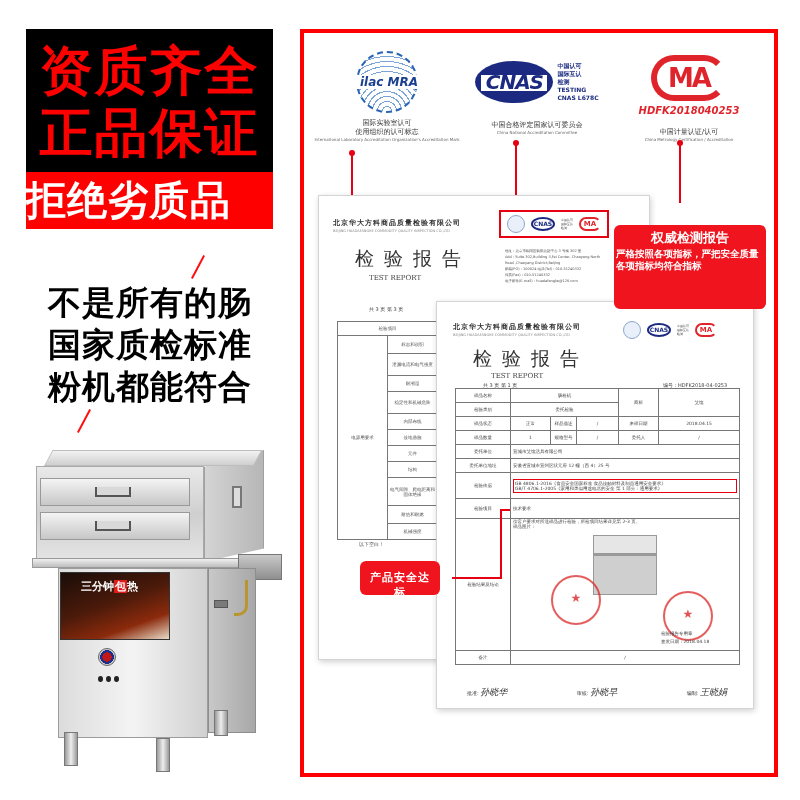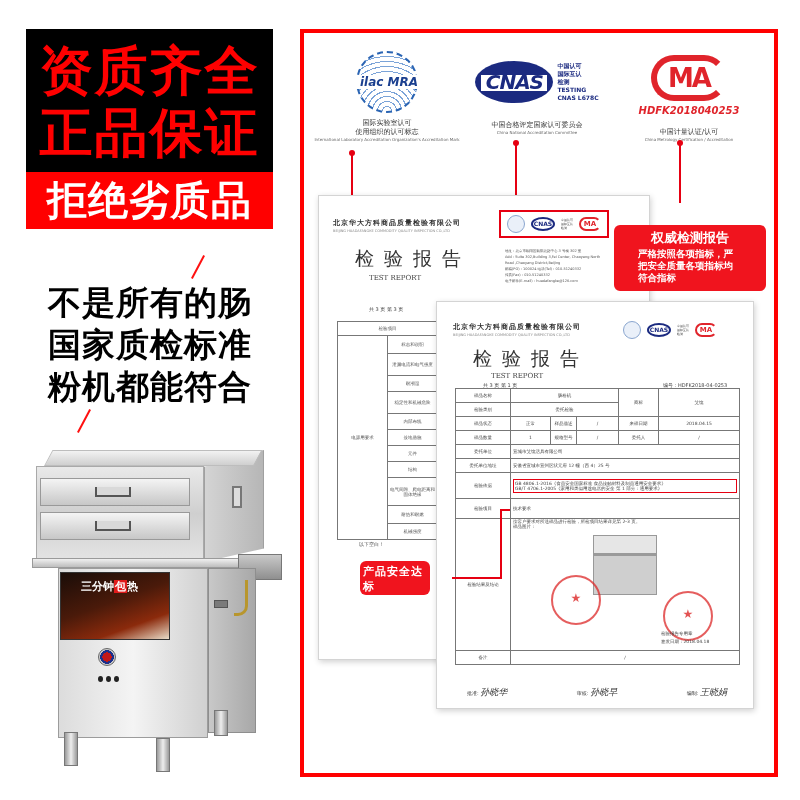--- a/index.html
+++ b/index.html
@@ -14,21 +14,21 @@
     .hero-line {
       position: absolute; left: 0; width: 100%; text-align: center;
       color: #ff0000; font-weight: bold; font-size: 53px; letter-spacing: 2px;
       line-height: 56px; font-family: Liberation Sans, sans-serif;
     }
     .hero-line.l1 { top: 14px; }
     .hero-line.l2 { top: 76px; }
     .hero-red {
       position: absolute; left: 26px; top: 172px; width: 247px; height: 57px;
       background: #ff0000; color: #fff; font-weight: bold; font-size: 40px;
-      text-align: center; line-height: 57px; letter-spacing: 1px;
+      line-height: 57px; letter-spacing: 1px;
     }
     .slash { position: absolute; width: 2px; background: #ff1010; transform: rotate(28deg); }
     .slash.s1 { left: 197px; top: 254px; height: 26px; }
     .slash.s2 { left: 83px; top: 408px; height: 26px; }
     .claim {
       position: absolute; left: 30px; top: 282px; width: 240px;
       color: #000; font-weight: bold; font-size: 33px; line-height: 42px;
       text-align: center; letter-spacing: 1px;
     }
 
@@ -195,24 +195,24 @@
       color: rgba(220,40,40,0.8); text-align: center;
     }
     .stamp::after { content: "★"; position: absolute; left: 0; right: 0; top: 30%; font-size: 12px; }
     .sig-row { position: absolute; left: 30px; top: 386px; width: 260px; display: flex; justify-content: space-between; font-size: 5px; color: #333; }
     .sig-row b { font-family: "DejaVu Serif", serif; font-size: 9px; font-style: italic; font-weight: normal; }
 
     
     .callout {
       position: absolute; background: #f0141e; color: #fff; border-radius: 6px; font-weight: bold;
     }
-    .callout-1 { left: 312px; top: 192px; width: 152px; height: 66px; padding: 5px 24px; }
+    .callout-1 { left: 312px; top: 192px; width: 152px; height: 84px; padding: 5px 2px; }
     .callout-1 .h { font-size: 13px; text-align: center; line-height: 16px; }
     .callout-1 .b { font-size: 9.5px; line-height: 12px; margin-top: 2px; }
-    .callout-2 { left: 58px; top: 528px; width: 70px; height: 34px; padding: 3px; text-align: left; }
+    .callout-2 { left: 58px; top: 528px; width: 80px; height: 34px; padding: 9px; text-align: center; }
     .callout-2 .h { font-size: 11px; line-height: 15px; letter-spacing: 1px; }
     .callout-2 .b { font-size: 7px; line-height: 10px; }
     .conn { position: absolute; background: #e60012; }
   </style>
 </head>
 <body>
 
 <div class="hero-black">
   <div class="hero-line l1">资质齐全</div>
   <div class="hero-line l2">正品保证</div>

